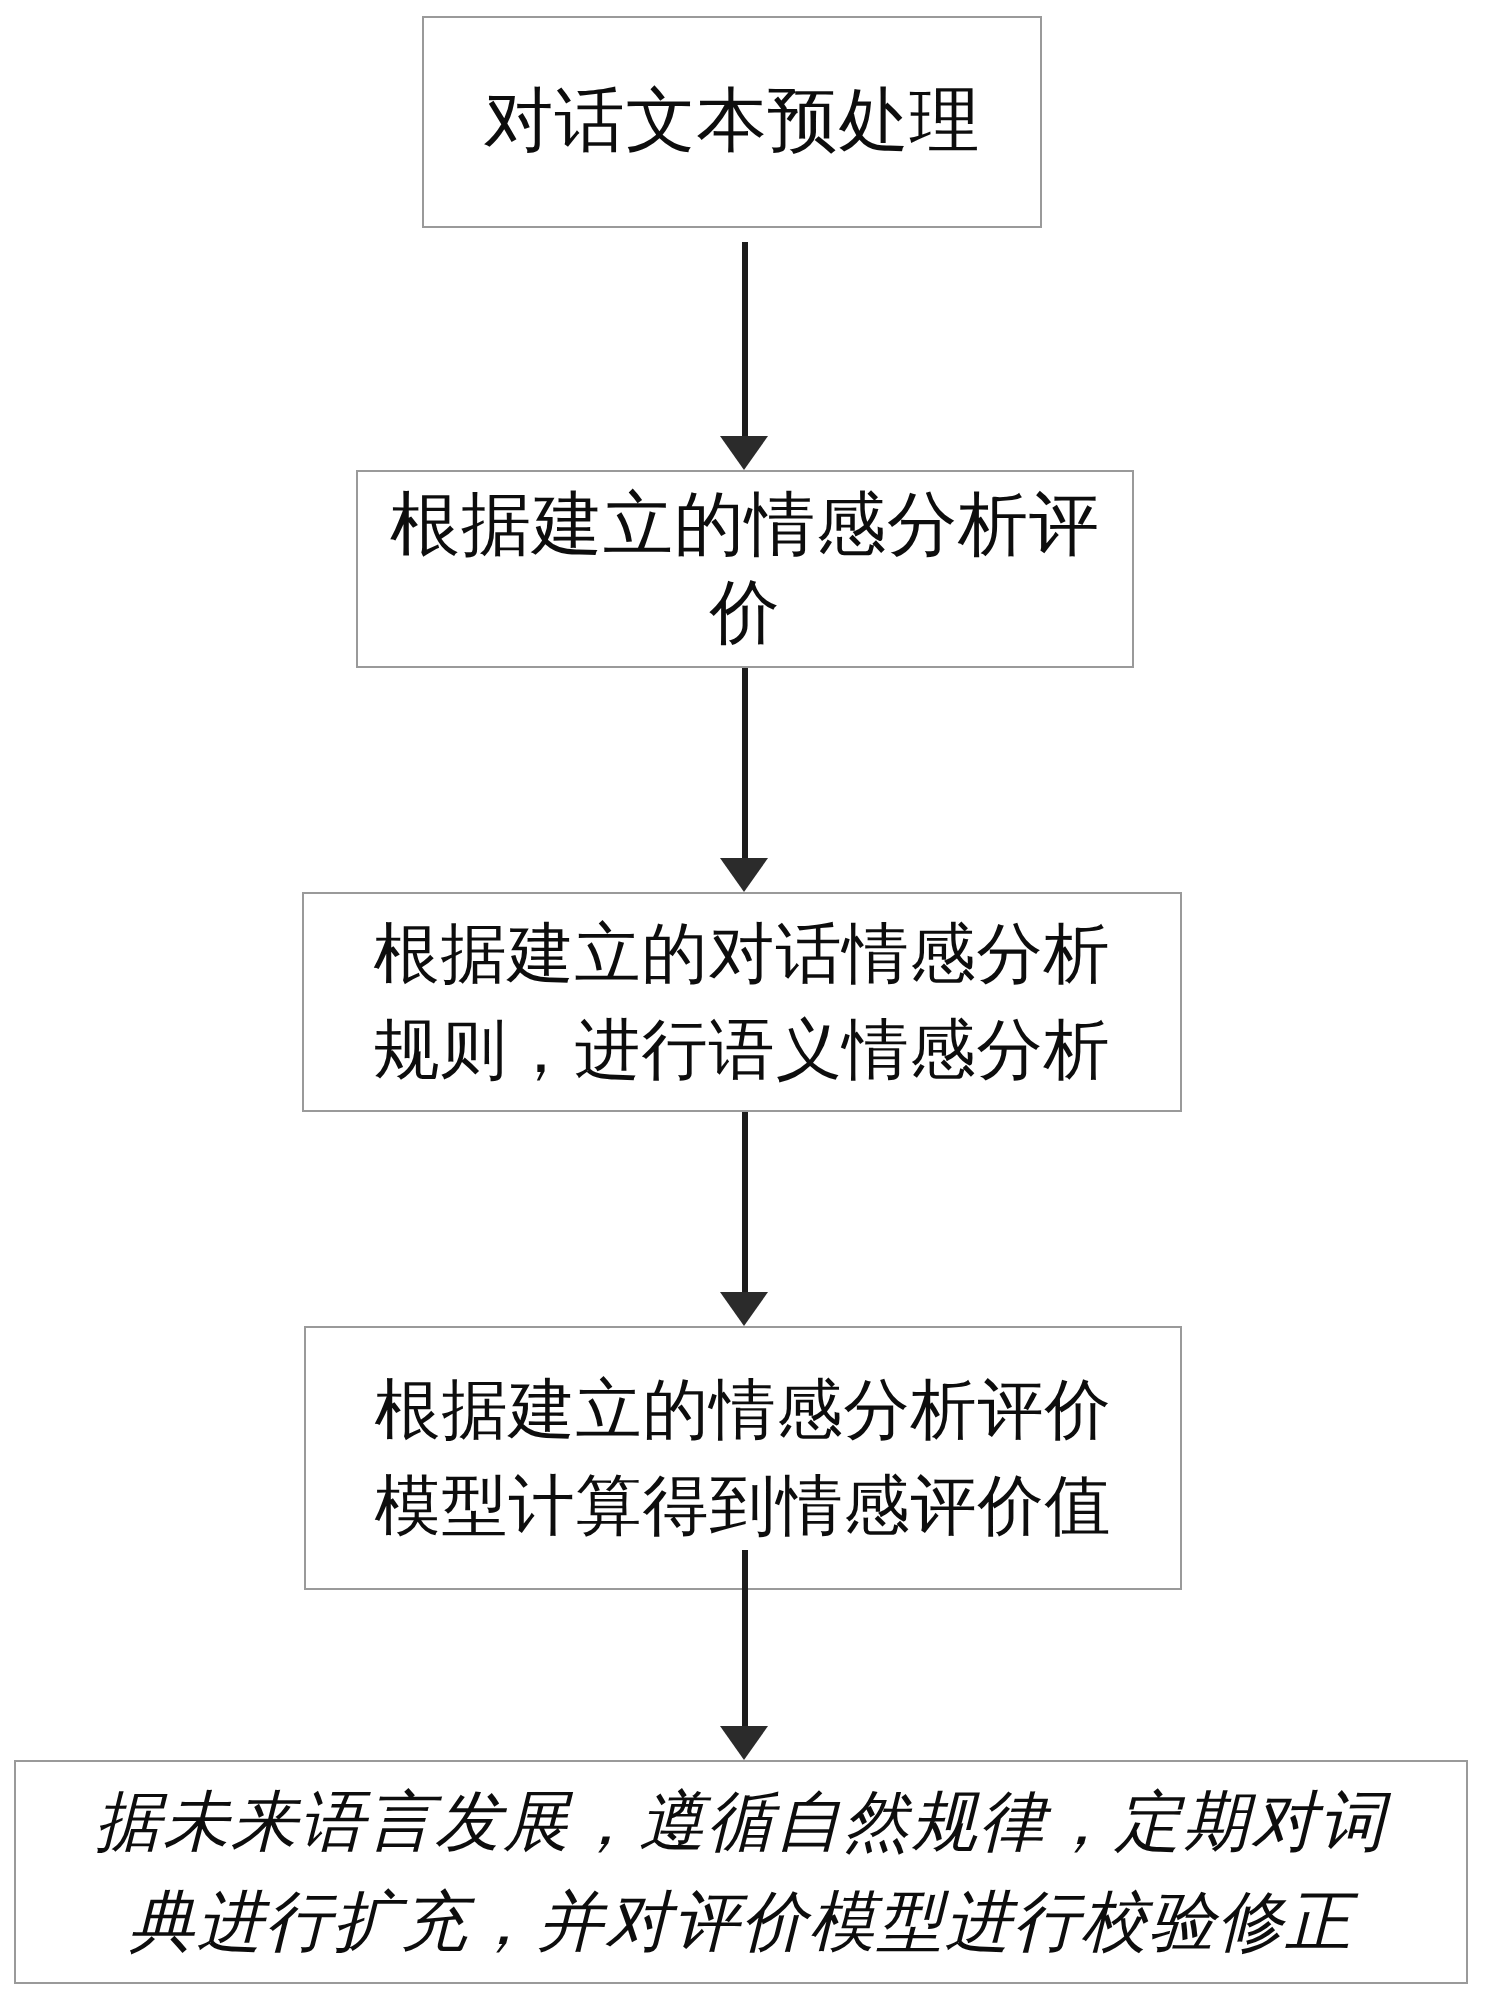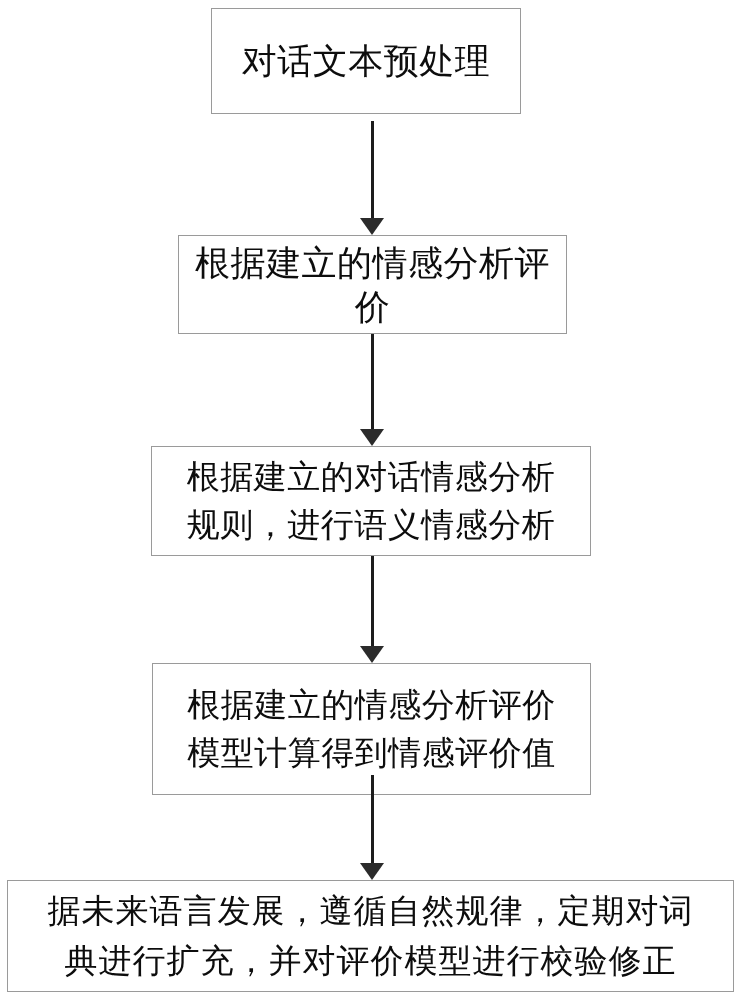--- a/index.html
+++ b/index.html
@@ -41,21 +41,21 @@
   #node-1 { left: 211px; top: 8px;   width: 310px; height: 106px; }
   #node-2 { left: 178px; top: 235px; width: 389px; height: 99px;  }
   #node-3 { left: 151px; top: 446px; width: 440px; height: 110px; }
   #node-4 { left: 152px; top: 663px; width: 439px; height: 132px; }
   #node-5 { left: 7px;   top: 880px; width: 727px; height: 112px; }
 
   #node-1 .node-label { font-size: 35px; line-height: 44px; }
   #node-2 .node-label { font-size: 35px; line-height: 44px; }
   #node-3 .node-label { font-size: 33px; line-height: 48px; }
   #node-4 .node-label { font-size: 33px; line-height: 48px; }
-  #node-5 .node-label { font-size: 33px; line-height: 50px; letter-spacing: 1px; }
+  #node-5 .node-label { font-size: 33px; line-height: 50px; letter-spacing: 1px; font-style: italic; }
 
   
   .connector {
     position: absolute;
     width: 24px;
   }
   .connector .stem {
     position: absolute;
     left: 11px;
     top: 0;

